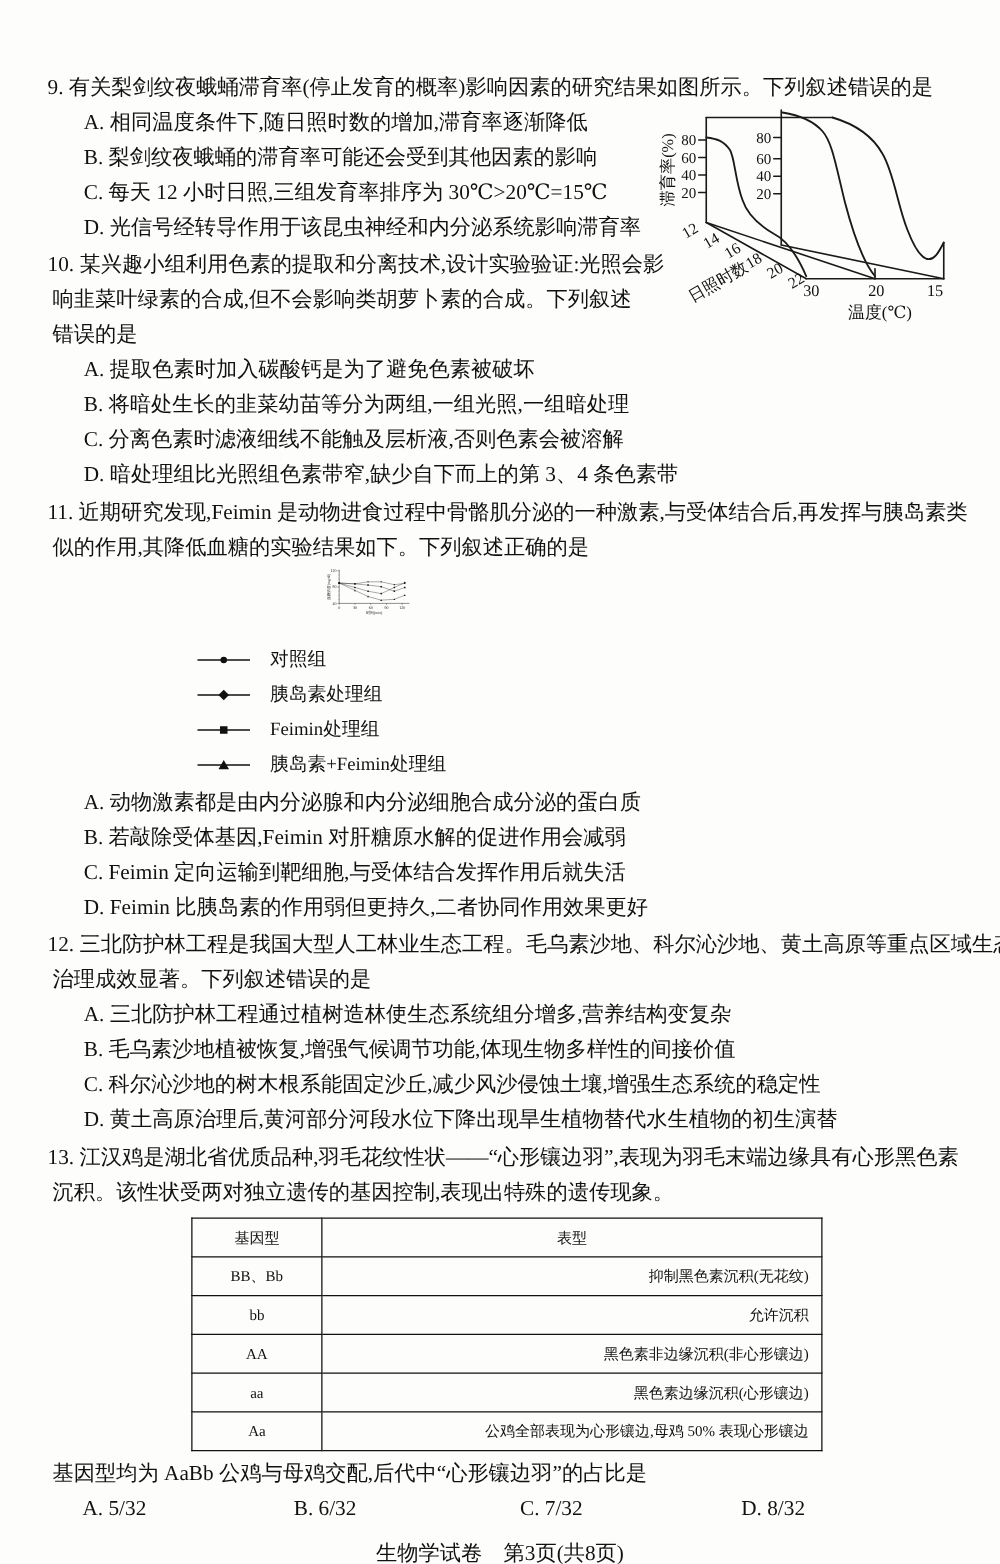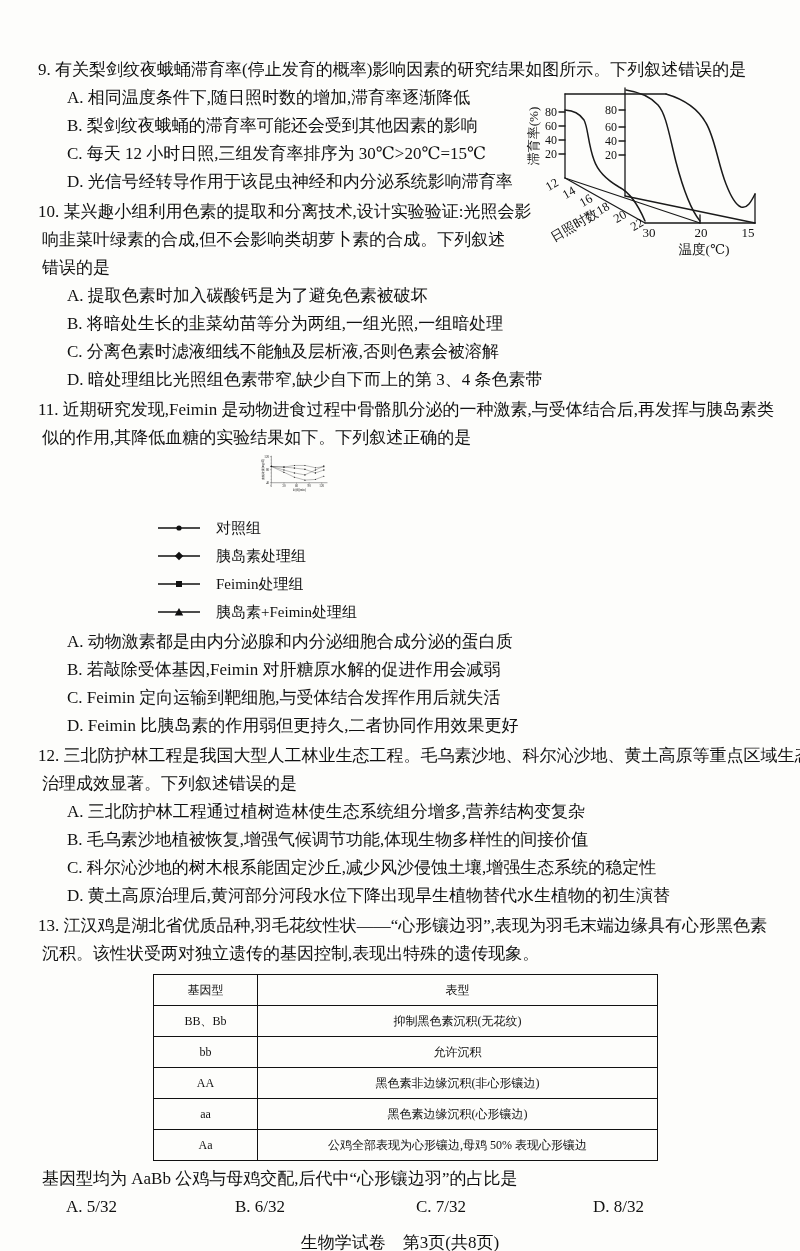--- a/index.html
+++ b/index.html
@@ -21,21 +21,21 @@
   .legend{margin:22px 0 0 16px;}
   .legend-item{display:flex;align-items:center;line-height:28px;font-size:15px;white-space:nowrap;}
   .legend-item svg{margin-right:14px;flex:none;}
   table.geno{border-collapse:collapse;margin:6px 0 4px 153px;}
   table.geno th,table.geno td{
     border:1.6px solid #111;height:31px;font-size:12px;font-weight:normal;
     padding:0 10px;box-sizing:border-box;
   }
   table.geno th{text-align:center;}
   td.c1{width:104px;text-align:center;}
-  td.c2{width:400px;text-align:center;padding-left:14px;}
+  td.c2{width:400px;text-align:right;padding-left:14px;}
   .abcd-row{position:relative;height:28px;line-height:28px;}
   .abcd-row span{position:absolute;top:0;white-space:nowrap;}
   .footer{text-align:center;line-height:28px;margin-top:8px;}
 </style>
 </head>
 <body>
 
 <div class="page">
 
   <div class="chart3d">

